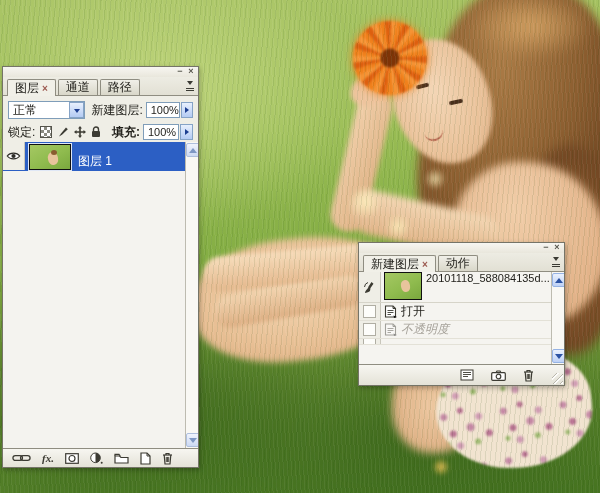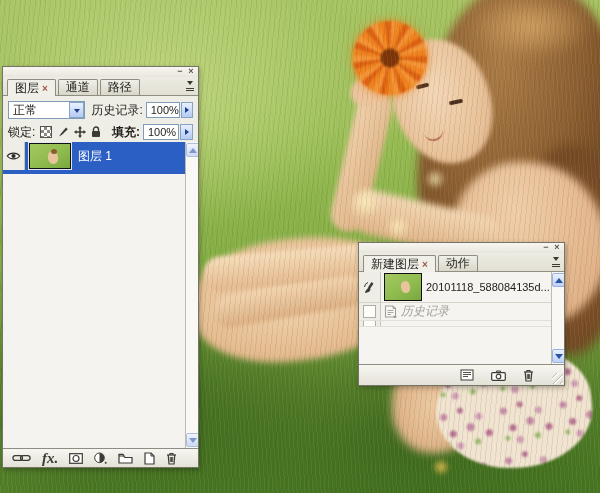--- a/index.html
+++ b/index.html
@@ -71,59 +71,59 @@
   .tri-d{width:0;height:0;border:3.5px solid rgba(0,0,0,0);border-top:4.5px solid #1d3e91;margin-top:4px;}
   .tri-r{width:0;height:0;border:3.5px solid rgba(0,0,0,0);border-left:4.5px solid #1d3e91;margin-left:3px;}
   .tri-u2{width:0;height:0;border:4px solid rgba(0,0,0,0);border-bottom:5px solid #2b52a3;margin-bottom:4px;}
   .tri-d2{width:0;height:0;border:4px solid rgba(0,0,0,0);border-top:5px solid #2b52a3;margin-top:4px;}
   .vscroll{position:absolute;right:0;top:0;bottom:0;width:13px;background:#f9f8f4;border-left:1px solid #bdbbb0;box-sizing:border-box;}
   .sbtn{position:absolute;left:0;width:12px;height:12px;border-radius:2px;}
   .sbtn.up{top:1px;}
   .sbtn.down{bottom:1px;}
   .botbar{position:absolute;left:0;right:0;bottom:0;border-top:1px solid #8f8d81;background:linear-gradient(#f7f6f1,#e4e2d7);display:flex;align-items:center;}
   .bbtn{display:flex;align-items:center;justify-content:center;}
-  .fxtxt{font-size:15px;font-style:italic;font-weight:bold;font-family:"Liberation Serif","DejaVu Serif",serif;color:#3c3b33;}
+  .fxtxt{font-size:11px;font-style:italic;font-weight:bold;font-family:"Liberation Serif","DejaVu Serif",serif;color:#3c3b33;}
 
   
   #layersPanel{left:2px;top:66px;width:195px;height:400px;}
   .ctrls{height:46px;padding:3px 5px 0 5px;box-sizing:border-box;}
   .crow{display:flex;align-items:center;height:22px;}
   .combo{position:relative;width:84px;height:18px;background:#fff;border:1px solid #7f9db9;box-sizing:border-box;}
   .combo-val{font-size:12px;line-height:16px;padding-left:4px;}
   .combo-btn{position:absolute;right:0;top:0;bottom:0;width:15px;}
   .clbl{margin-left:6px;white-space:nowrap;}
   .opfld{width:36px;margin-left:3px;}
   .spin{width:13px;height:16px;margin-left:1px;}
   .lockicons{display:flex;align-items:center;gap:5px;margin-left:5px;}
   .checker{width:10px;height:10px;border:1px solid #55544c;
     background-image:linear-gradient(45deg,#8b8b82 25%,rgba(0,0,0,0) 25%,rgba(0,0,0,0) 75%,#8b8b82 75%),
                      linear-gradient(45deg,#8b8b82 25%,rgba(0,0,0,0) 25%,rgba(0,0,0,0) 75%,#8b8b82 75%);
     background-size:6px 6px;background-position:0 0,3px 3px;background-color:#fff;}
   .filllbl{margin-left:auto;font-weight:bold;}
   .llist{position:absolute;left:0;right:0;top:75px;bottom:19px;background:#f4f3ef;overflow:hidden;}
   .lrows{position:absolute;left:0;right:13px;top:0;}
-  .lrow{height:28px;display:flex;align-items:center;border-bottom:4px solid #0f172a;background:#f4f3ef;}
+  .lrow{height:28px;display:flex;align-items:flex-end;border-bottom:1px solid #0f172a;background:#f4f3ef;}
   .lrow.sel{background:#2c5fc4;color:#fff;border-bottom-color:#2c5fc4;}
   .eyecell{width:21px;align-self:stretch;border-right:1px solid #c8c6bb;background:#efeee6;display:flex;align-items:center;justify-content:center;flex:none;}
   .thumb{width:40px;height:24px;border:1px solid #101010;margin:0 0 0 4px;flex:none;position:relative;overflow:hidden;
     background:linear-gradient(150deg,#a5c863 0%,#8fbb4e 55%,#7aa83e 100%);}
   .lrow.sel .thumb{box-shadow:0 0 0 1px rgba(255,255,255,.85);}
   .thumb .fig{position:absolute;left:45%;top:30%;width:10px;height:13px;background:#e8c49c;border-radius:45%;transform:rotate(-10deg);}
   .thumb .fig2{position:absolute;left:52%;top:22%;width:6px;height:5px;background:#8a5c30;border-radius:50%;}
   .lname{margin-left:7px;font-size:12px;white-space:nowrap;}
   .lockbadge{margin-left:auto;margin-right:9px;display:flex;}
   .lay-sb .sbtn{background:linear-gradient(#f0f4fd,#ccd9f3);border:1px solid #aebfdd;}
   .hist-sb .sbtn{background:linear-gradient(#eaf1fe,#bed1f5);border:1px solid #96b3e4;}
   #layersPanel .botbar{height:18px;padding:0 7px 0 9px;gap:11px;}
 
   
   #historyPanel{left:358px;top:242px;width:205px;height:142px;}
   .hlist{position:absolute;left:0;right:0;top:29px;bottom:21px;background:#f5f4f0;overflow:hidden;}
   .hrows{position:absolute;left:0;right:13px;top:0;}
-  .snaprow{height:30px;display:flex;align-items:center;border-bottom:1px solid #d6d4c9;}
+  .snaprow{height:30px;display:flex;align-items:flex-start;border-bottom:1px solid #d6d4c9;}
   .srccell{width:21px;align-self:stretch;border-right:1px solid #c8c6bb;background:#efeee6;display:flex;align-items:center;justify-content:center;flex:none;position:relative;}
   .hthumb{width:36px;height:26px;border:1px solid #101010;margin-left:3px;flex:none;position:relative;overflow:hidden;background:linear-gradient(150deg,#a5c863 0%,#8fbb4e 55%,#7aa83e 100%);}
   .hname{margin-left:4px;font-size:11px;white-space:nowrap;overflow:hidden;}
   .hrow{height:17px;display:flex;align-items:center;border-bottom:1px solid #e3e1d7;background:#f5f4f0;}
   .hrow.sel{background:#2c5fc4;color:#fff;border-bottom-color:#2c5fc4;}
   .hrow.dis .hlabel{color:#a5a199;font-style:italic;}
   .hrow.dis svg{opacity:.45;}
   .hrow.sliver{height:5px;overflow:hidden;}
   .well{width:13px;height:13px;border:1px solid #b0aea3;background:#fdfdfa;box-sizing:border-box;}
   .ptr{position:absolute;right:-3px;top:4px;width:0;height:0;border-left:7px solid #101010;border-top:4.5px solid rgba(0,0,0,0);border-bottom:4.5px solid rgba(0,0,0,0);z-index:3;}
@@ -186,21 +186,21 @@
     </div>
 
     <div class="ctrls">
       <div class="crow">
         <div class="combo">
           <div class="combo-val">正常</div>
           <div class="combo-btn bluebtn">
               <span class="tri-d"></span>
             </div>
         </div>
-        <span class="clbl">历史记录:</span>
+        <span class="clbl">新建图层:</span>
         <div class="fld opfld">100%</div>
         <div class="spin bluebtn">
             <span class="tri-r"></span>
           </div>
       </div>
       <div class="crow">
         <span>锁定:</span>
         <span class="lockicons">
           <span class="checker"></span>
           <svg width="12" height="12">
@@ -320,35 +320,49 @@
                 <path d="M2 12 C2.5 8.5 5 8.5 5.5 5.5 L8.5 1 L10.5 2.8 L7.5 7 C6.8 9.5 8.5 10.5 2 12 Z" fill="#3c3b33"></path>
                 <path d="M1.5 6 A5 5 0 0 1 5 1.5" fill="none" stroke="#3c3b33" stroke-width="1"></path>
               </svg>
           </div>
           <div class="hthumb">
               <i class="fig" style="position:absolute;left:45%;top:28%;width:9px;height:12px;background:#e8c49c;border-radius:45%;transform:rotate(-10deg);"></i>
             </div>
           <span class="hname">20101118_588084135d...</span>
         </div>
 
-
-
-        <div class="hrow dis">
+        <div class="hrow">
           <div class="srccell">
               <span class="well"></span>
             </div>
           <span class="hicon">
             <svg width="13" height="13">
                 <path d="M1.5 1 H9 L11.5 3.5 V12 H1.5 Z" fill="#fff" stroke="#3c3b33" stroke-width="1.1"></path>
                 <path d="M9 1 V3.5 H11.5" fill="none" stroke="#3c3b33" stroke-width="1"></path>
                 <path d="M3.5 5.5 H9.5 M3.5 7.5 H9.5 M3.5 9.5 H7" stroke="#3c3b33" stroke-width="0.9"></path>
                 <path d="M9.5 10.5 L13 12 L10 13 Z" fill="#101010"></path>
               </svg>
           </span>
-          <span class="hlabel">历史记录</span>
+          <span class="hlabel">打开</span>
+        </div>
+
+
+        <div class="hrow dis">
+          <div class="srccell">
+              <span class="well"></span>
+            </div>
+          <span class="hicon">
+            <svg width="13" height="13">
+                <path d="M1.5 1 H9 L11.5 3.5 V12 H1.5 Z" fill="#fff" stroke="#3c3b33" stroke-width="1.1"></path>
+                <path d="M9 1 V3.5 H11.5" fill="none" stroke="#3c3b33" stroke-width="1"></path>
+                <path d="M3.5 5.5 H9.5 M3.5 7.5 H9.5 M3.5 9.5 H7" stroke="#3c3b33" stroke-width="0.9"></path>
+                <path d="M9.5 10.5 L13 12 L10 13 Z" fill="#101010"></path>
+              </svg>
+          </span>
+          <span class="hlabel">不透明度</span>
         </div>
 
         <div class="hrow dis sliver">
           <div class="srccell">
               <span class="well"></span>
             </div>
         </div>
       </div>
       <div class="vscroll hist-sb">
         <div class="sbtn up" style="display:flex;align-items:center;justify-content:center;">

